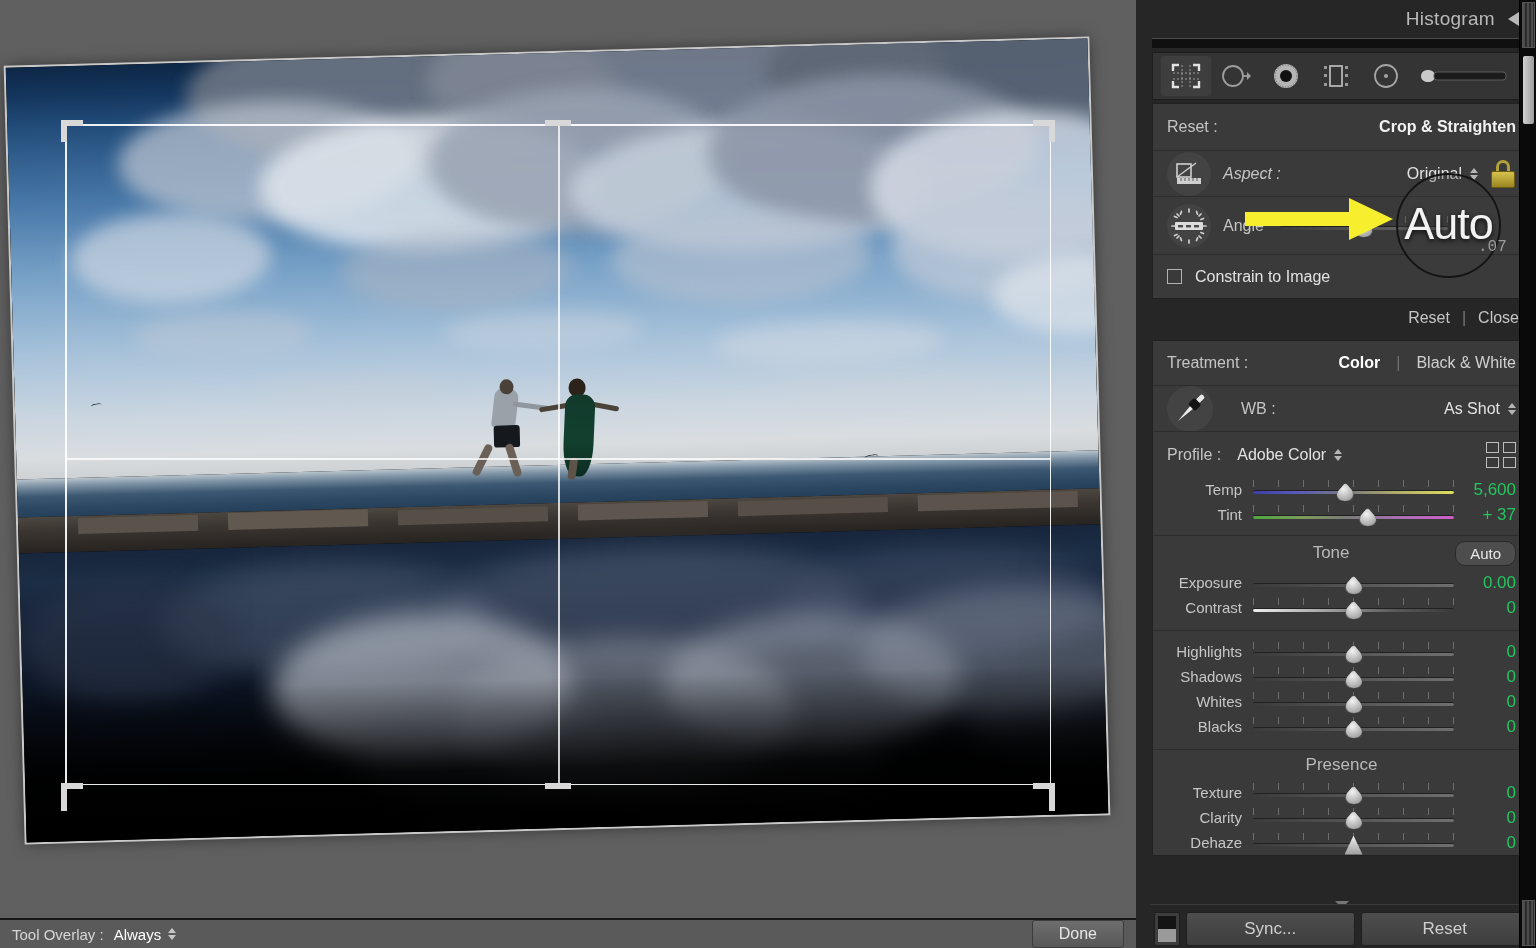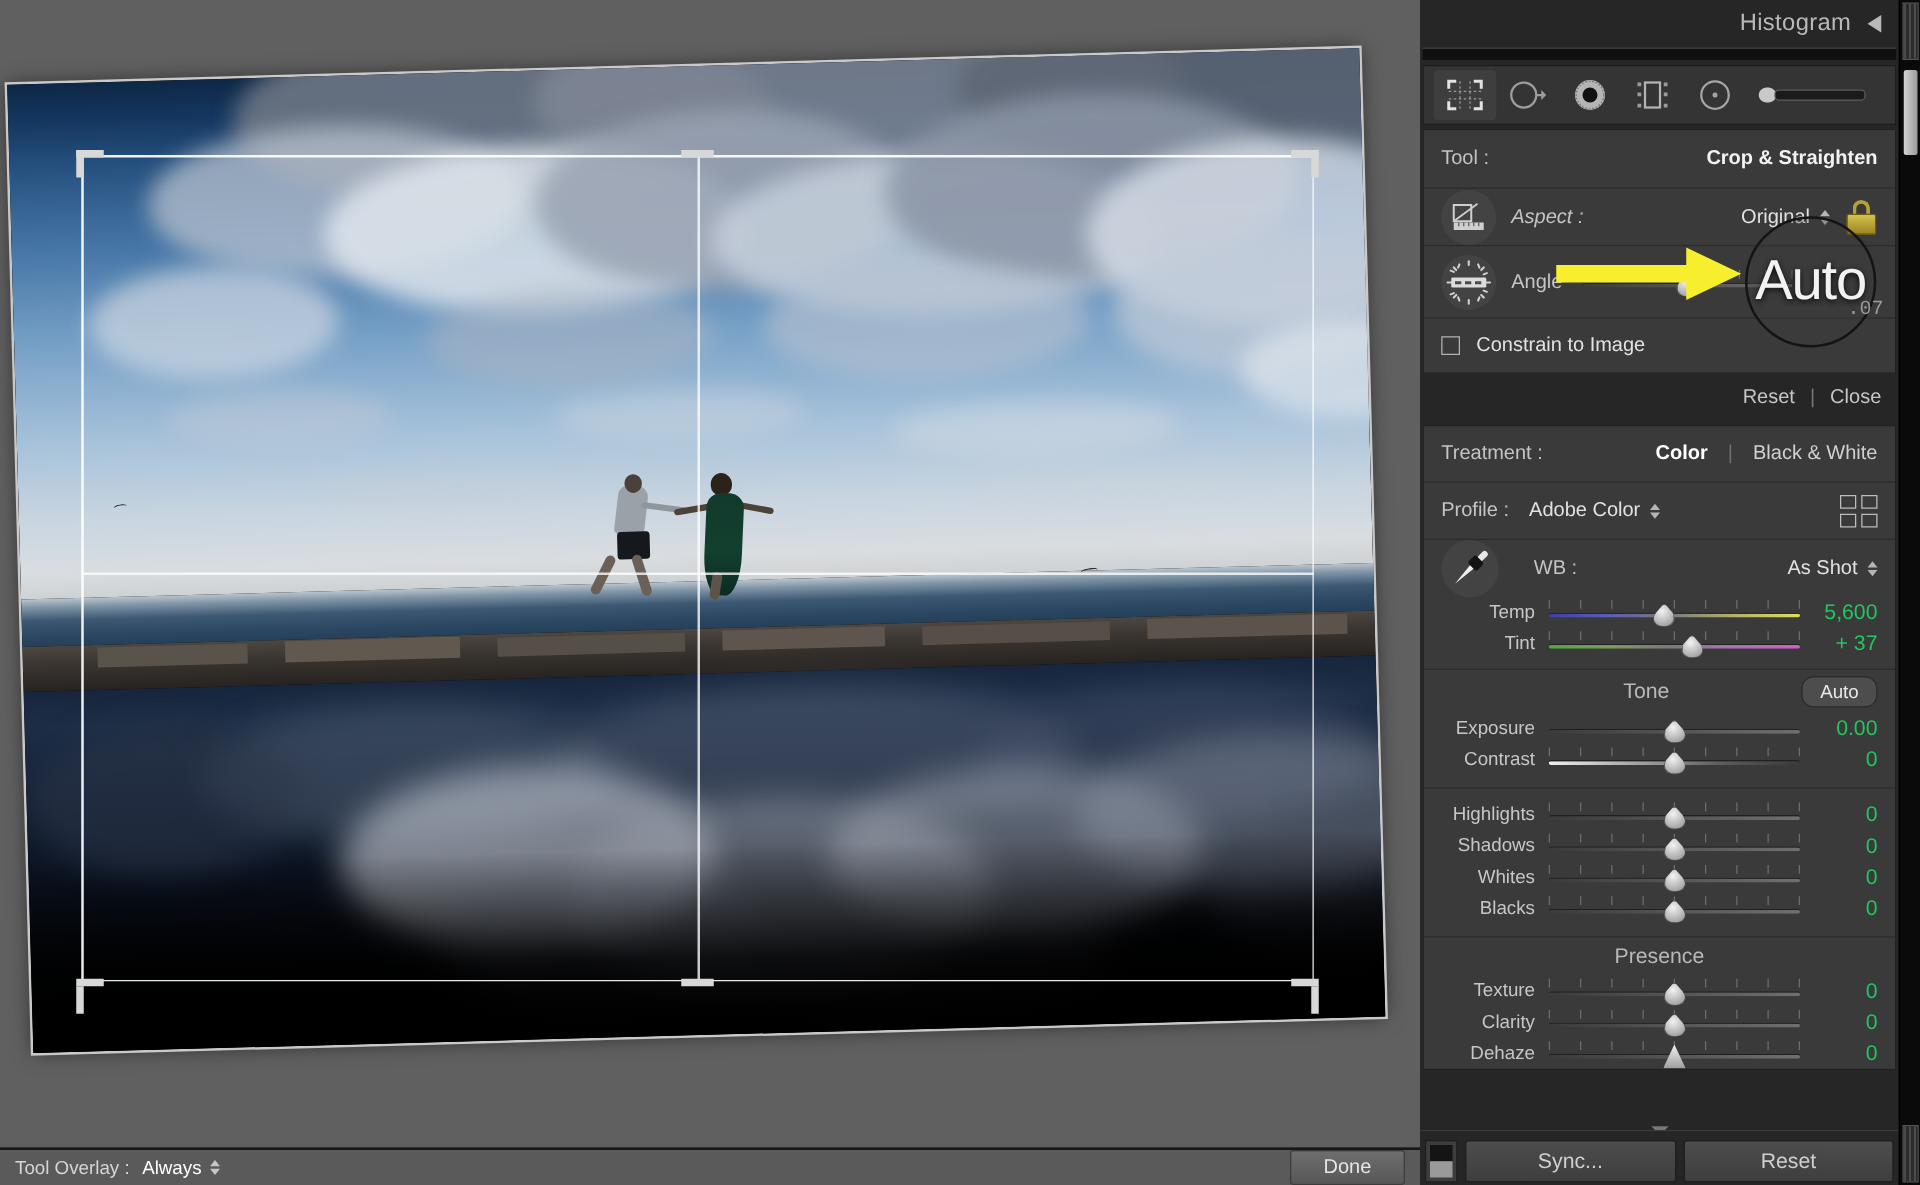--- a/index.html
+++ b/index.html
@@ -185,21 +185,21 @@
     padding: 4px 26px;
   }
 
   
   #right-panel {
     position: absolute; left: 1136px; top: 0;
     width: 400px; height: 948px;
     background: #262626;
   }
   #panel-scroll {
-    position: absolute; left: 0; top: 0;
+    position: absolute; left: 14px; top: 0;
     width: 383px; height: 948px;
     overflow: hidden;
   }
   #histogram-header {
     height: 38px; display: flex; align-items: center;
     justify-content: flex-end; padding-right: 14px;
     background: #262626;
   }
   #histogram-header .hdr-title { color: #b9b9b9; font-size: 19px; letter-spacing: .3px; }
   .tri-left {
@@ -589,21 +589,21 @@
           <svg width="100" height="28" viewBox="0 0 100 28">
             <path d="M6 14 C6 6, 20 6, 20 14 C20 22, 6 22, 6 14 Z" fill="#c9c9c9"></path>
             <rect x="19" y="10" width="72" height="8" rx="3" fill="#1b1b1b" stroke="#5d5d5d" stroke-width="1"></rect>
           </svg>
         </div>
       </div>
 
       <div id="crop-panel">
 
         <div class="row">
-          <span class="lbl">Tool :</span>
+          <span class="lbl">Reset :</span>
           <span class="spacer"></span>
           <span class="val">Crop &amp; Straighten</span>
         </div>
 
         <div class="row sep">
           <span class="icon-circle">
             <svg width="30" height="26" viewBox="0 0 30 26">
               <rect x="3" y="3" width="14" height="13" fill="none" stroke="#cfcfcf" stroke-width="1.6"></rect>
               <path d="M3 16 L22 2" stroke="#cfcfcf" stroke-width="1.4"></path>
               <rect x="3" y="17" width="24" height="6" fill="#cfcfcf"></rect>
@@ -691,55 +691,55 @@
 
       <div class="panel-block">
         <div class="treatment-row">
           <span class="lbl">Treatment :</span>
           <span class="spacer"></span>
           <span class="opt active">Color</span>
           <span class="vbar">|</span>
           <span class="opt">Black &amp; White</span>
         </div>
 
-        <div class="row sep">
-          <span class="lbl">Profile :</span>
-          <span class="val-plain" style="margin-left:16px;">Adobe Color</span>
-          <span class="mini-stepper">
-              <i class="up"></i>
-              <i class="dn"></i>
-            </span>
-          <span class="spacer"></span>
-          <span id="grid-icon">
-              <i></i>
-              <i></i>
-              <i></i>
-              <i></i>
-            </span>
-        </div>
-
         <div class="row sep" style="height:46px;">
           <span id="eyedropper">
             <svg width="46" height="46" viewBox="0 0 46 46">
               <g transform="rotate(45 23 23)">
                 <rect x="20.5" y="4" width="5" height="9" rx="2" fill="#e8e8e8"></rect>
                 <rect x="18" y="12" width="10" height="9" rx="2" fill="#141414"></rect>
                 <path d="M21 21 h4 l-2 19 z" fill="#f0f0f0"></path>
               </g>
             </svg>
           </span>
           <span class="lbl" style="margin-left:28px;">WB :</span>
           <span class="spacer"></span>
           <span class="val-plain">As Shot</span>
           <span class="mini-stepper">
               <i class="up"></i>
               <i class="dn"></i>
             </span>
         </div>
 
+        <div class="row sep">
+          <span class="lbl">Profile :</span>
+          <span class="val-plain" style="margin-left:16px;">Adobe Color</span>
+          <span class="mini-stepper">
+              <i class="up"></i>
+              <i class="dn"></i>
+            </span>
+          <span class="spacer"></span>
+          <span id="grid-icon">
+              <i></i>
+              <i></i>
+              <i></i>
+              <i></i>
+            </span>
+        </div>
+
         <div>
           <div class="slider-row">
             <span class="s-label">Temp</span>
             <span class="track-wrap">
               <span class="ticks">
                   <span></span>
                   <span></span>
                   <span></span>
                   <span></span>
                   <span></span>

